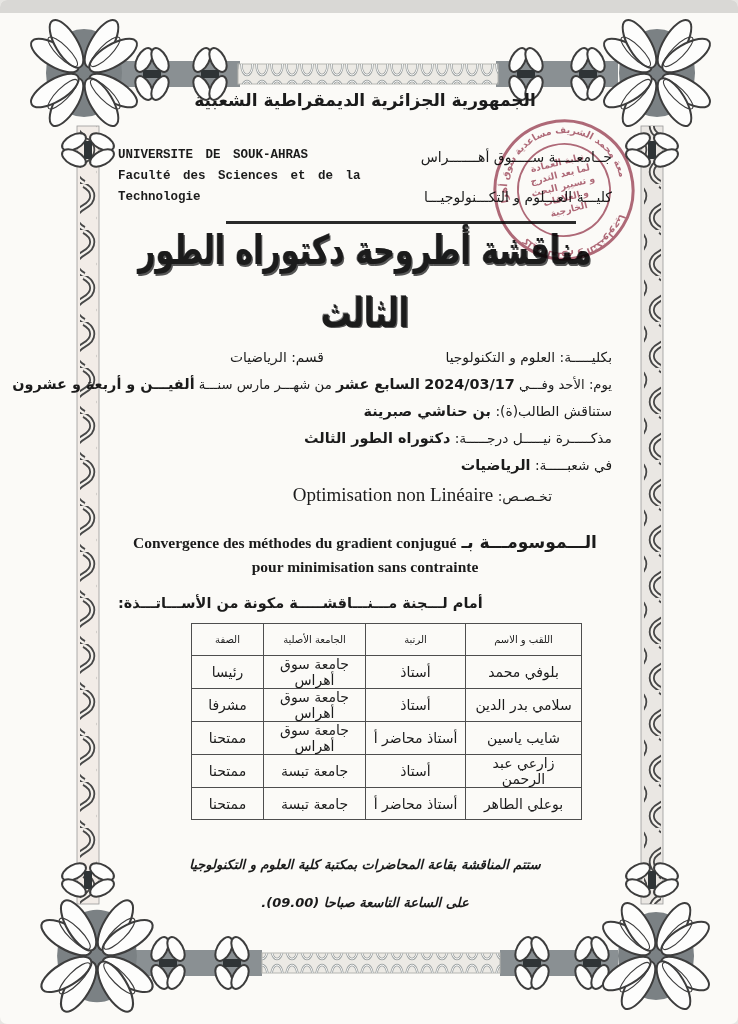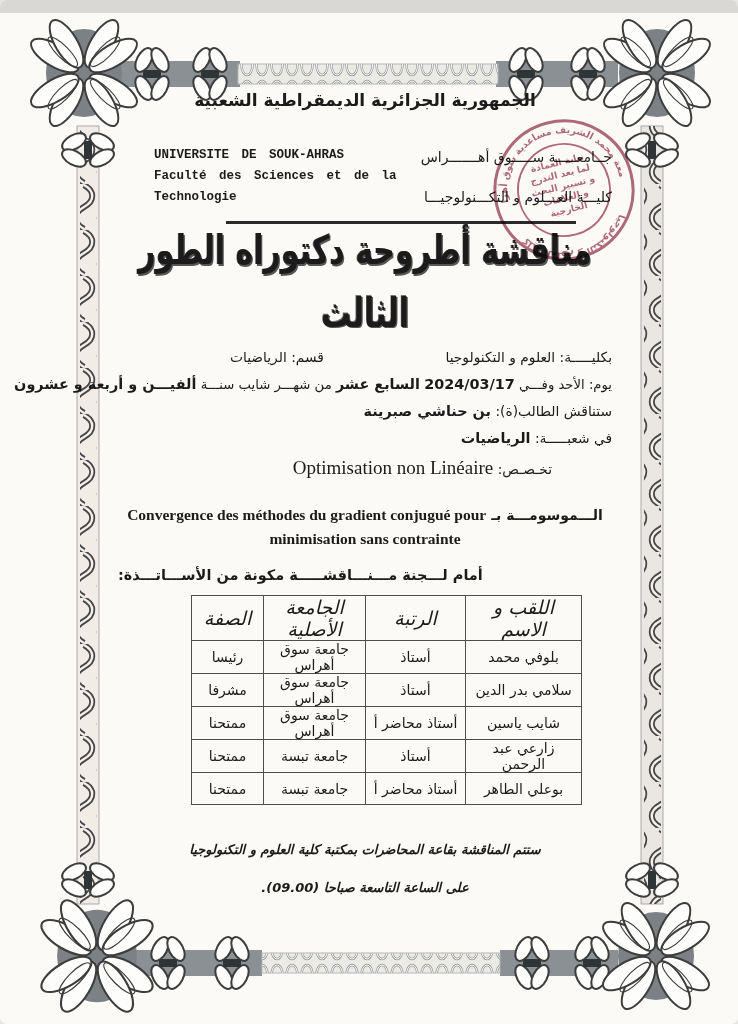--- a/index.html
+++ b/index.html
@@ -4,46 +4,46 @@
 <title>Scanned thesis defense announcement</title>
 <style>
   html,body{margin:0;padding:0;background:#e7e6e3;}
   .page{position:relative;width:738px;height:1024px;background:#fbfaf7;overflow:hidden;
         font-family:"DejaVu Sans",sans-serif;color:#1b1b1b;border-radius:7px;}
   .scan-strip{position:absolute;top:0;left:0;right:0;height:13px;background:#d9d8d5;}
   .frame{position:absolute;inset:0;z-index:1;}
   .content{position:absolute;left:118px;top:86px;width:494px;z-index:2;}
 
   .republic{direction:rtl;text-align:center;font-weight:bold;font-size:17px;line-height:29px;}
-  .hdr-row{display:flex;justify-content:space-between;margin-top:12px;margin-left:36px;}
+  .hdr-row{display:flex;justify-content:space-between;margin-top:12px;}
   .fr-block{font-family:"Liberation Mono","DejaVu Sans Mono",monospace;font-weight:bold;
             font-size:12.5px;line-height:21px;word-spacing:5px;white-space:nowrap;padding-top:18px;}
   .ar-block{direction:rtl;text-align:right;font-weight:normal;font-size:14px;line-height:40px;padding-top:10px;}
   .hrule{height:3px;background:#2a2a2a;width:350px;margin:4px 0 0 108px;}
 
   .callig{direction:rtl;text-align:center;font-weight:bold;font-size:30px;line-height:46px;
           margin-top:12px;transform:scaleY(1.35);transform-origin:center;
           text-shadow:1.2px 1.2px 0 #555, -0.6px -0.6px 0 #777;}
 
   .line{direction:rtl;text-align:right;font-size:13.8px;line-height:27px;}
   .fac-dept{display:flex;justify-content:space-between;padding-left:112px;margin-top:16px;}
   .date-line{white-space:nowrap;font-size:13.2px;}
   .b{font-weight:bold;font-size:14.4px;}
   .specialty{padding-left:0;margin-top:2px;padding-right:60px;}
   .specialty .fr-big{font-family:"Liberation Serif",serif;font-weight:normal;font-size:19px;
                      direction:ltr;unicode-bidi:isolate;}
   .thesis{direction:rtl;text-align:center;margin:20px 4px 0 4px;line-height:24px;}
-  .thesis .th-ar{font-weight:bold;font-size:14px;text-align:center;}
+  .thesis .th-ar{font-weight:bold;font-size:17px;text-align:center;}
   .thesis .th-fr{font-family:"Liberation Serif",serif;font-weight:bold;font-size:15.5px;}
   .intro{direction:rtl;text-align:left;padding-right:4px;font-weight:bold;font-size:14.5px;margin-top:16px;}
 
   table.jury{direction:rtl;border-collapse:collapse;margin:12px 30px 0 auto;}
   .jury th,.jury td{border:1.3px solid #4e4e4e;text-align:center;vertical-align:middle;
                     font-weight:normal;font-size:14px;height:31px;padding:0 4px;}
-  .jury th{font-size:19px;font-style:italic;}
+  .jury th{font-size:10px;}
 
   .footer{margin-top:26px;text-align:center;direction:rtl;font-weight:bold;font-size:13px;line-height:38px;font-style:italic;}
 
   
   .bar{fill:#8a9093;}
   .litebar{fill:#eceae5;stroke:#b6b6b2;stroke-width:1;}
   .pe{fill:#fdfdfc;stroke:#3d3d3d;stroke-width:2;}
   .pei{fill:none;stroke:#3d3d3d;stroke-width:1.1;}
   .blob{fill:#7b8184;}
   .kc{fill:#2f3436;}
@@ -154,29 +154,33 @@
       <span>
         <span>قسم:</span>
         <span>الرياضيات</span>
       </span>
     </div>
 
     <div class="line date-line">
       <span>يوم: الأحد وفـــي</span>
       <span class="b">2024/03/17</span>
       <span class="b">السابع عشر</span>
-      <span>من شهـــر شايب سنـــة</span>
+      <span>من شهـــر مارس سنـــة</span>
       <span class="b">ألفيـــن و أربعة و عشرون</span>
     </div>
 
     <div class="line">
       <span>ستناقش الطالب(ة):</span>
       <span class="b">بن حناشي صبرينة</span>
     </div>
 
+    <div class="line">
+      <span>مذكـــــرة نيـــــل درجـــــة:</span>
+      <span class="b">دكتوراه الطور الثالث</span>
+    </div>
 
     <div class="line">
       <span>في شعبـــــة:</span>
       <span class="b">الرياضيات</span>
     </div>
 
     <div class="line specialty">
       <span>تخـصـص:</span>
       <span class="fr-big">Optimisation non Linéaire</span>
     </div>

